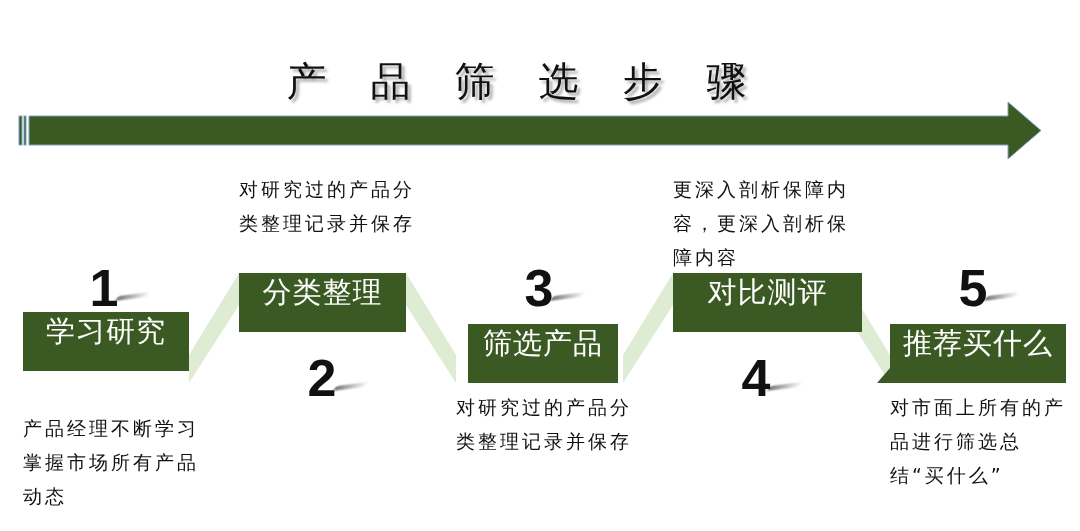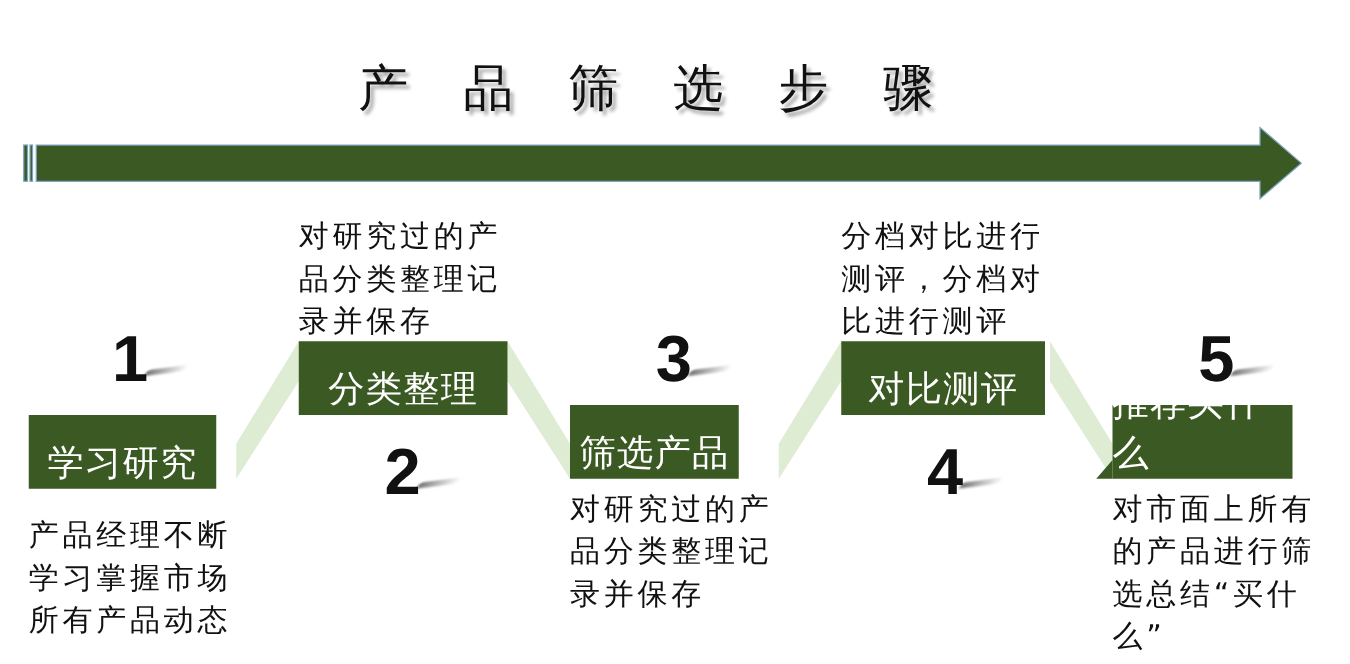--- a/index.html
+++ b/index.html
@@ -1,29 +1,29 @@
 <!DOCTYPE html>
 <html><head>
   <meta charset="utf-8">
   <style>
     html, body { margin: 0; padding: 0; background: #ffffff; }
     body { width: 1080px; height: 531px; position: relative; overflow: hidden;
            font-family: "DejaVu Sans", "Liberation Sans", sans-serif; }
     .abs { position: absolute; }
-    .title { left: 0; width: 1033px; top: 43px; text-align: center; font-size: 40px;
+    .title { left: 0; width: 1033px; top: 54px; text-align: center; font-size: 40px;
              letter-spacing: 44px; padding-left: 44px; box-sizing: border-box; color: #111;
              text-shadow: 3px 3px 3px rgba(0,0,0,0.35); font-weight: 500; }
     .connectors { left: 0; top: 0; }
     .box { background: #3b5a23; color: #ffffff; font-size: 29px; display: flex;
-           align-items: flex-end; justify-content: center; height: 59px; letter-spacing: 1px; }
+           align-items: flex-start; justify-content: center; height: 59px; letter-spacing: 1px; }
     .num { font-family: "Liberation Sans", sans-serif; font-weight: bold; font-size: 52px; color: #111;
            width: 60px; text-align: center; line-height: 1; }
     .num-shadow { height: 5px; width: 30px; background: linear-gradient(90deg, rgba(0,0,0,0.55), rgba(0,0,0,0)); 
                   transform: skewX(-40deg) rotate(-8deg); border-radius: 3px; filter: blur(1px); }
-    .desc { font-size: 24px; color: #111; line-height: 34px; letter-spacing: 3px; width: 185px; }
+    .desc { font-size: 19px; color: #111; line-height: 34px; letter-spacing: 3px; width: 185px; }
   </style>
 </head>
 <body>
 
 <div class="abs title">产品筛选步骤</div>
 
 <svg class="abs" style="left:0;top:95px" width="1080" height="70">
   <rect x="19" y="21" width="3" height="29" fill="#3b5a23" stroke="#7ea4c4" stroke-width="1"></rect>
   <rect x="24" y="21" width="2" height="29" fill="#3b5a23" stroke="#7ea4c4" stroke-width="1"></rect>
   <polygon points="29,21 1008,21 1008,7 1041,35.5 1008,64 1008,50 29,50" fill="#3b5a23" stroke="#7ea4c4" stroke-width="1"></polygon>
@@ -34,52 +34,52 @@
   <polygon points="406,273 406,305 456,383 456,355" fill="#deecd4"></polygon>
   <polygon points="623,383 623,355 673,273 673,305" fill="#deecd4"></polygon>
   <polygon points="840,273 840,305 890,383 890,355" fill="#deecd4"></polygon>
   <polygon points="877,383 890,368 890,383" fill="#3b5a23"></polygon>
 </svg>
 
 <div class="abs" style="left:74px;top:262px">
   <div class="num">1</div>
 </div>
 <div class="abs num-shadow" style="left:118px;top:294px"></div>
-<div class="abs box" style="left:23px;top:332px;width:150px">
+<div class="abs box" style="left:23px;top:312px;width:166px">
   <span>学习研究</span>
 </div>
 <div class="abs desc" style="left:23px;top:411px">产品经理不断学习掌握市场所有产品动态</div>
 
 <div class="abs desc" style="left:239px;top:172px">对研究过的产品分类整理记录并保存</div>
 <div class="abs box" style="left:239px;top:273px;width:167px">
   <span>分类整理</span>
 </div>
 <div class="abs" style="left:292px;top:352px">
   <div class="num">2</div>
 </div>
 <div class="abs num-shadow" style="left:336px;top:384px"></div>
 
 <div class="abs" style="left:509px;top:262px">
   <div class="num">3</div>
 </div>
 <div class="abs num-shadow" style="left:553px;top:294px"></div>
-<div class="abs box" style="left:456px;top:324px;width:135px">
+<div class="abs box" style="left:468px;top:324px;width:150px">
   <span>筛选产品</span>
 </div>
 <div class="abs desc" style="left:456px;top:390px">对研究过的产品分类整理记录并保存</div>
 
-<div class="abs desc" style="left:673px;top:172px">分档对比进行测评，分档对比进行测评</div>
-<div class="abs box" style="left:673px;top:273px;width:163px">
+<div class="abs desc" style="left:673px;top:172px">更深入剖析保障内容，更深入剖析保障内容</div>
+<div class="abs box" style="left:673px;top:273px;width:189px">
   <span>对比测评</span>
 </div>
 <div class="abs" style="left:726px;top:352px">
   <div class="num">4</div>
 </div>
 <div class="abs num-shadow" style="left:770px;top:384px"></div>
 
 <div class="abs" style="left:943px;top:262px">
   <div class="num">5</div>
 </div>
 <div class="abs num-shadow" style="left:987px;top:294px"></div>
-<div class="abs box" style="left:890px;top:324px;width:144px">
+<div class="abs box" style="left:890px;top:324px;width:176px">
   <span>推荐买什么</span>
 </div>
 <div class="abs desc" style="left:890px;top:390px">对市面上所有的产品进行筛选总结“买什么”</div>
 
 </body></html>

